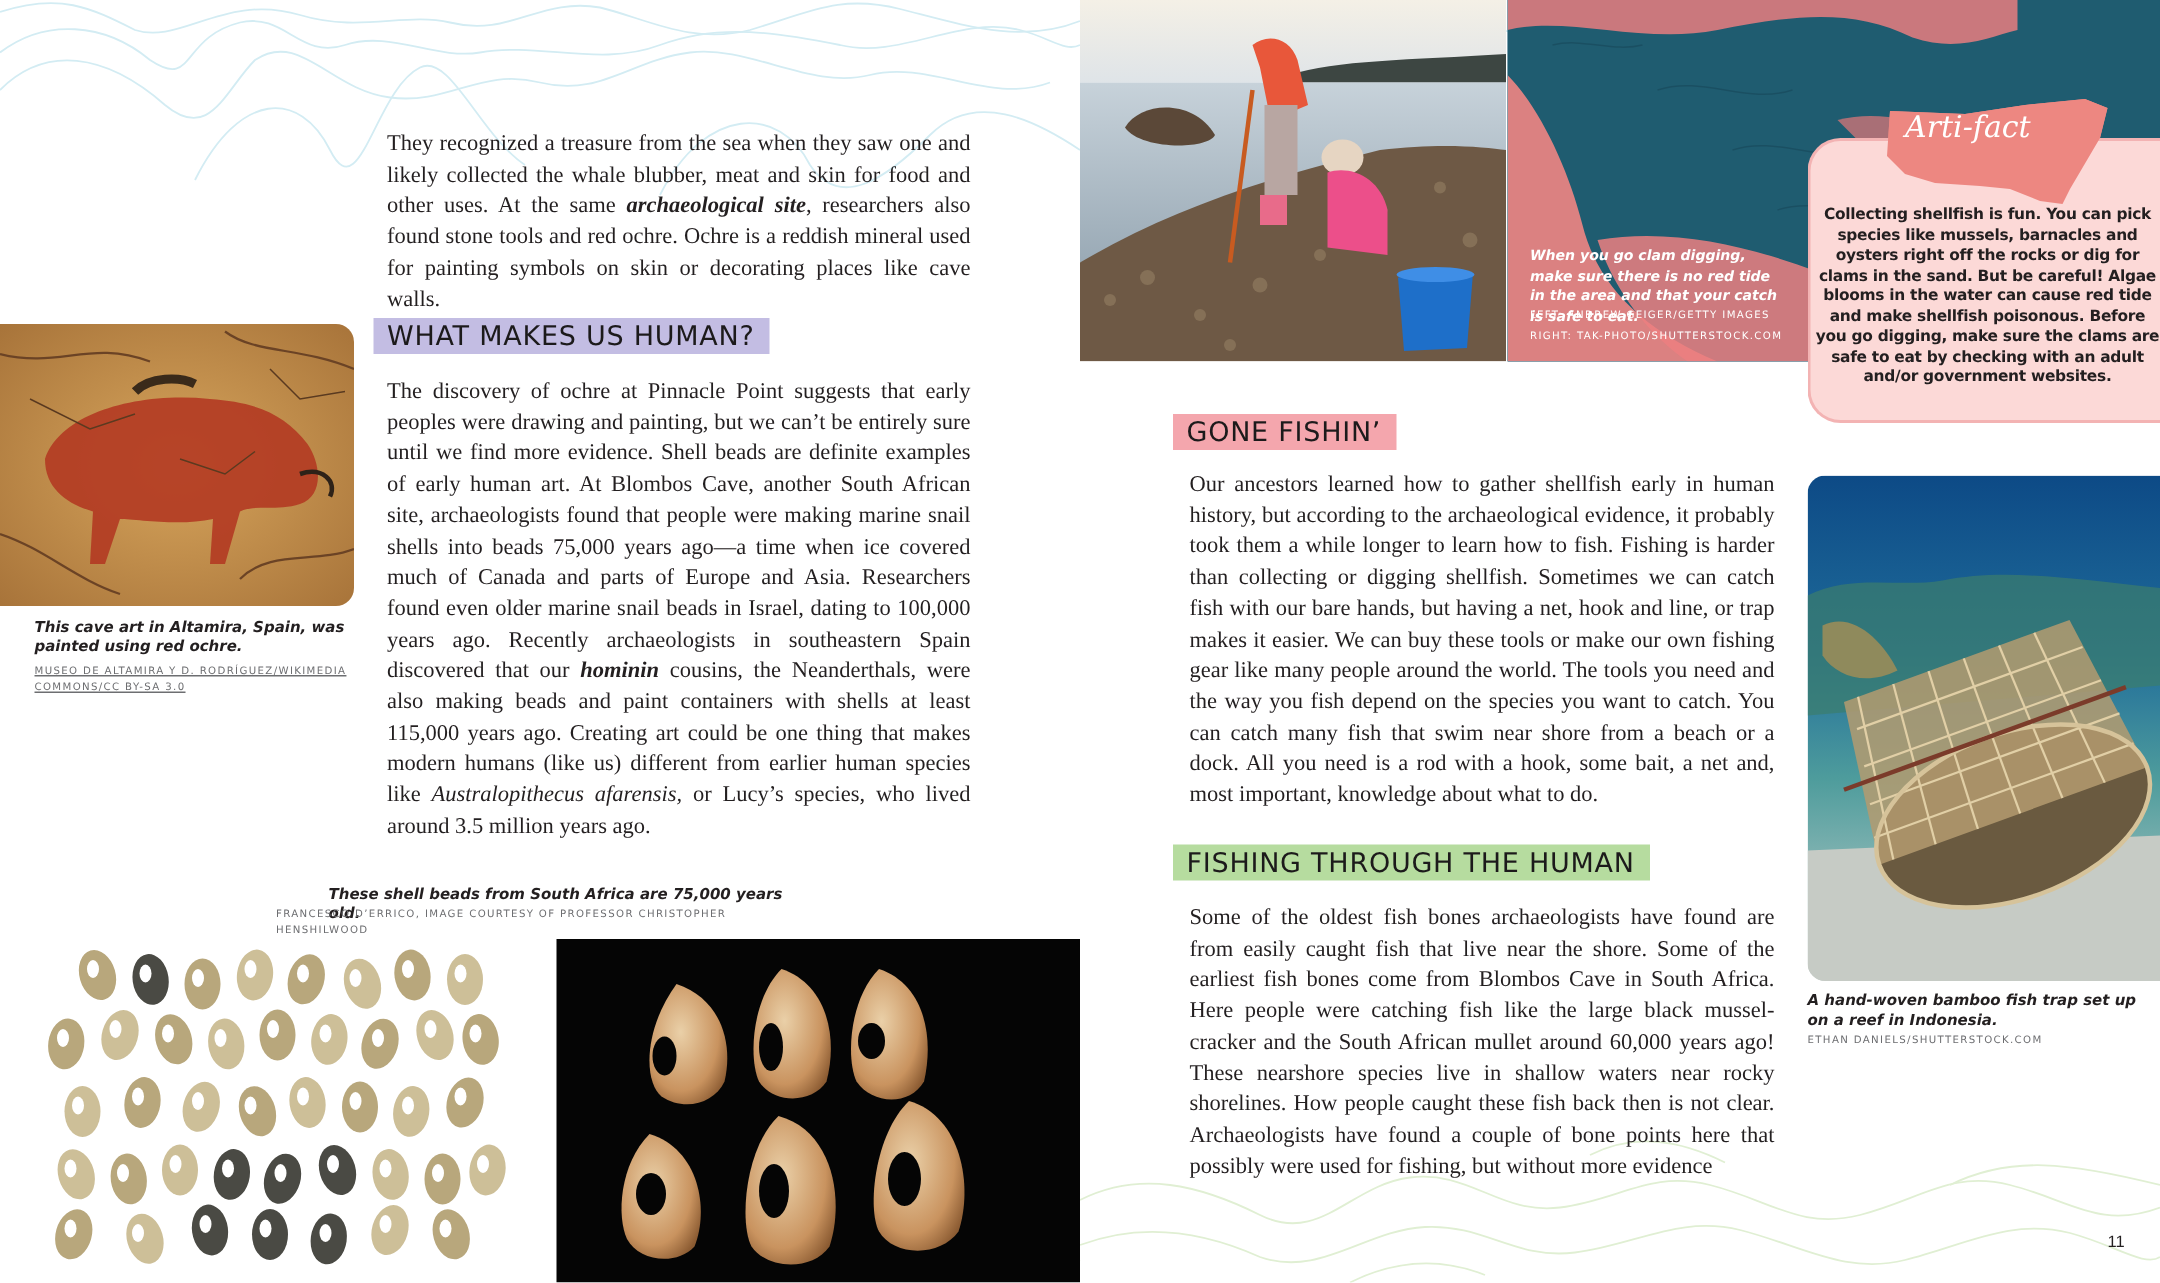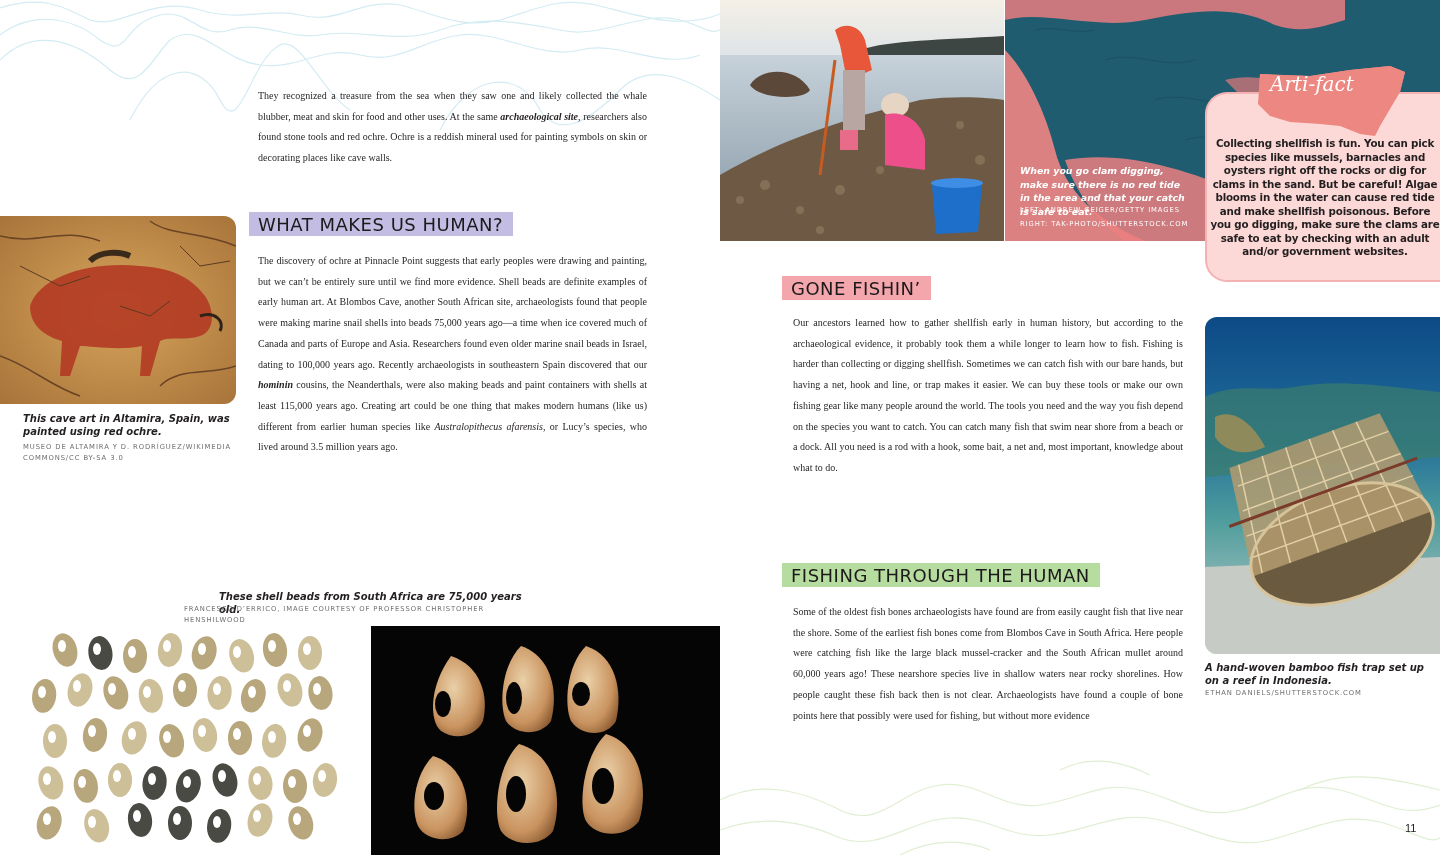--- a/index.html
+++ b/index.html
@@ -1,21 +1,21 @@
 <!DOCTYPE html>
 <html><head>
 <meta charset="utf-8">
 <style>
   * { box-sizing: border-box; margin: 0; padding: 0; }
   html, body { width: 1440px; height: 855px; overflow: hidden; background: #ffffff; }
   body { position: relative; font-family: "Liberation Serif", "DejaVu Serif", serif; color: #231f20; }
 
   .bg-waves { position: absolute; left: 0; top: 0; width: 1440px; height: 855px; pointer-events: none; }
 
-  .body-text { position: absolute; font-size: 10px; line-height: 20.7px; text-align: justify; color: #231f20; }
+  .body-text { position: absolute; font-size: 15px; line-height: 20.7px; text-align: justify; color: #231f20; }
   .body-text b { font-weight: bold; font-style: italic; }
   .body-text i { font-style: italic; }
 
   .heading { position: absolute; font-family: "DejaVu Sans", sans-serif; font-size: 18px; letter-spacing: 0.5px; padding: 2px 10px 1px 9px; color: #1c1a1b; white-space: nowrap; }
   .h-purple { background: #c3bde3; }
   .h-pink { background: #f4a6ad; }
   .h-green { background: #b6dc9f; }
 
   .caption { position: absolute; font-family: "DejaVu Sans", sans-serif; font-style: italic; font-weight: bold; font-size: 10px; line-height: 13px; color: #231f20; }
   .credit { position: absolute; font-family: "DejaVu Sans", sans-serif; font-size: 6.8px; letter-spacing: 0.9px; text-transform: uppercase; color: #6d6e71; line-height: 11px; }
@@ -75,21 +75,21 @@
     </defs>
     <rect width="236" height="188" fill="url(#rock)"></rect>
     <path d="M30,90 C40,60 90,45 140,50 C170,52 190,60 205,80 C215,95 215,115 200,120 C185,125 170,120 160,125 L150,160 L140,160 L142,130 C120,135 90,130 80,130 L70,160 L60,160 L62,125 C45,120 30,110 30,90 Z" fill="#b23a22" opacity="0.9"></path>
     <path d="M90,45 C100,35 120,35 130,40" stroke="#3a2a1a" stroke-width="6" fill="none"></path>
     <path d="M0,20 C40,30 60,10 100,25 M150,5 C170,20 200,15 236,30 M0,140 C30,150 50,170 80,180 M160,170 C180,150 210,160 236,150" stroke="#6b4325" stroke-width="1.5" fill="none"></path>
     <path d="M20,50 L60,70 L90,60 M180,30 L200,50 L230,45 M120,90 L150,100 L170,85" stroke="#5a3a20" stroke-width="1" fill="none"></path>
     <path d="M200,100 C215,95 225,105 220,115" stroke="#2e2218" stroke-width="3" fill="none"></path>
   </svg>
 </div>
 <div class="caption" style="left:23px; top:412px; width:220px;">This cave art in Altamira, Spain, was painted using red ochre.</div>
-<div class="credit" style="left:23px; top:442px; width:210px;">Museo de Altamira y D. Rodríguez/Wikimedia Commons/CC BY-SA 3.0</div>
+<div class="credit" style="left:23px; top:442px; width:210px;text-decoration:underline;">Museo de Altamira y D. Rodríguez/Wikimedia Commons/CC BY-SA 3.0</div>
 
 <div class="caption" style="left:219px; top:590px; width:320px;">These shell beads from South Africa are 75,000 years old.</div>
 <div class="credit" style="left:184px; top:604px; width:360px;">Francesco d’Errico, image courtesy of Professor Christopher Henshilwood</div>
 
 <div class="photo" style="left:20px; top:630px; width:330px; height:215px;">
   <svg width="330" height="215" viewBox="0 0 330 215" id="beads-white">
       <g>
         <ellipse cx="45" cy="20" rx="12" ry="17" transform="rotate(-16 45 20)" fill="#b8a77c"></ellipse>
         <ellipse cx="42" cy="16" rx="4" ry="6" fill="#ffffff"></ellipse>
       </g>

